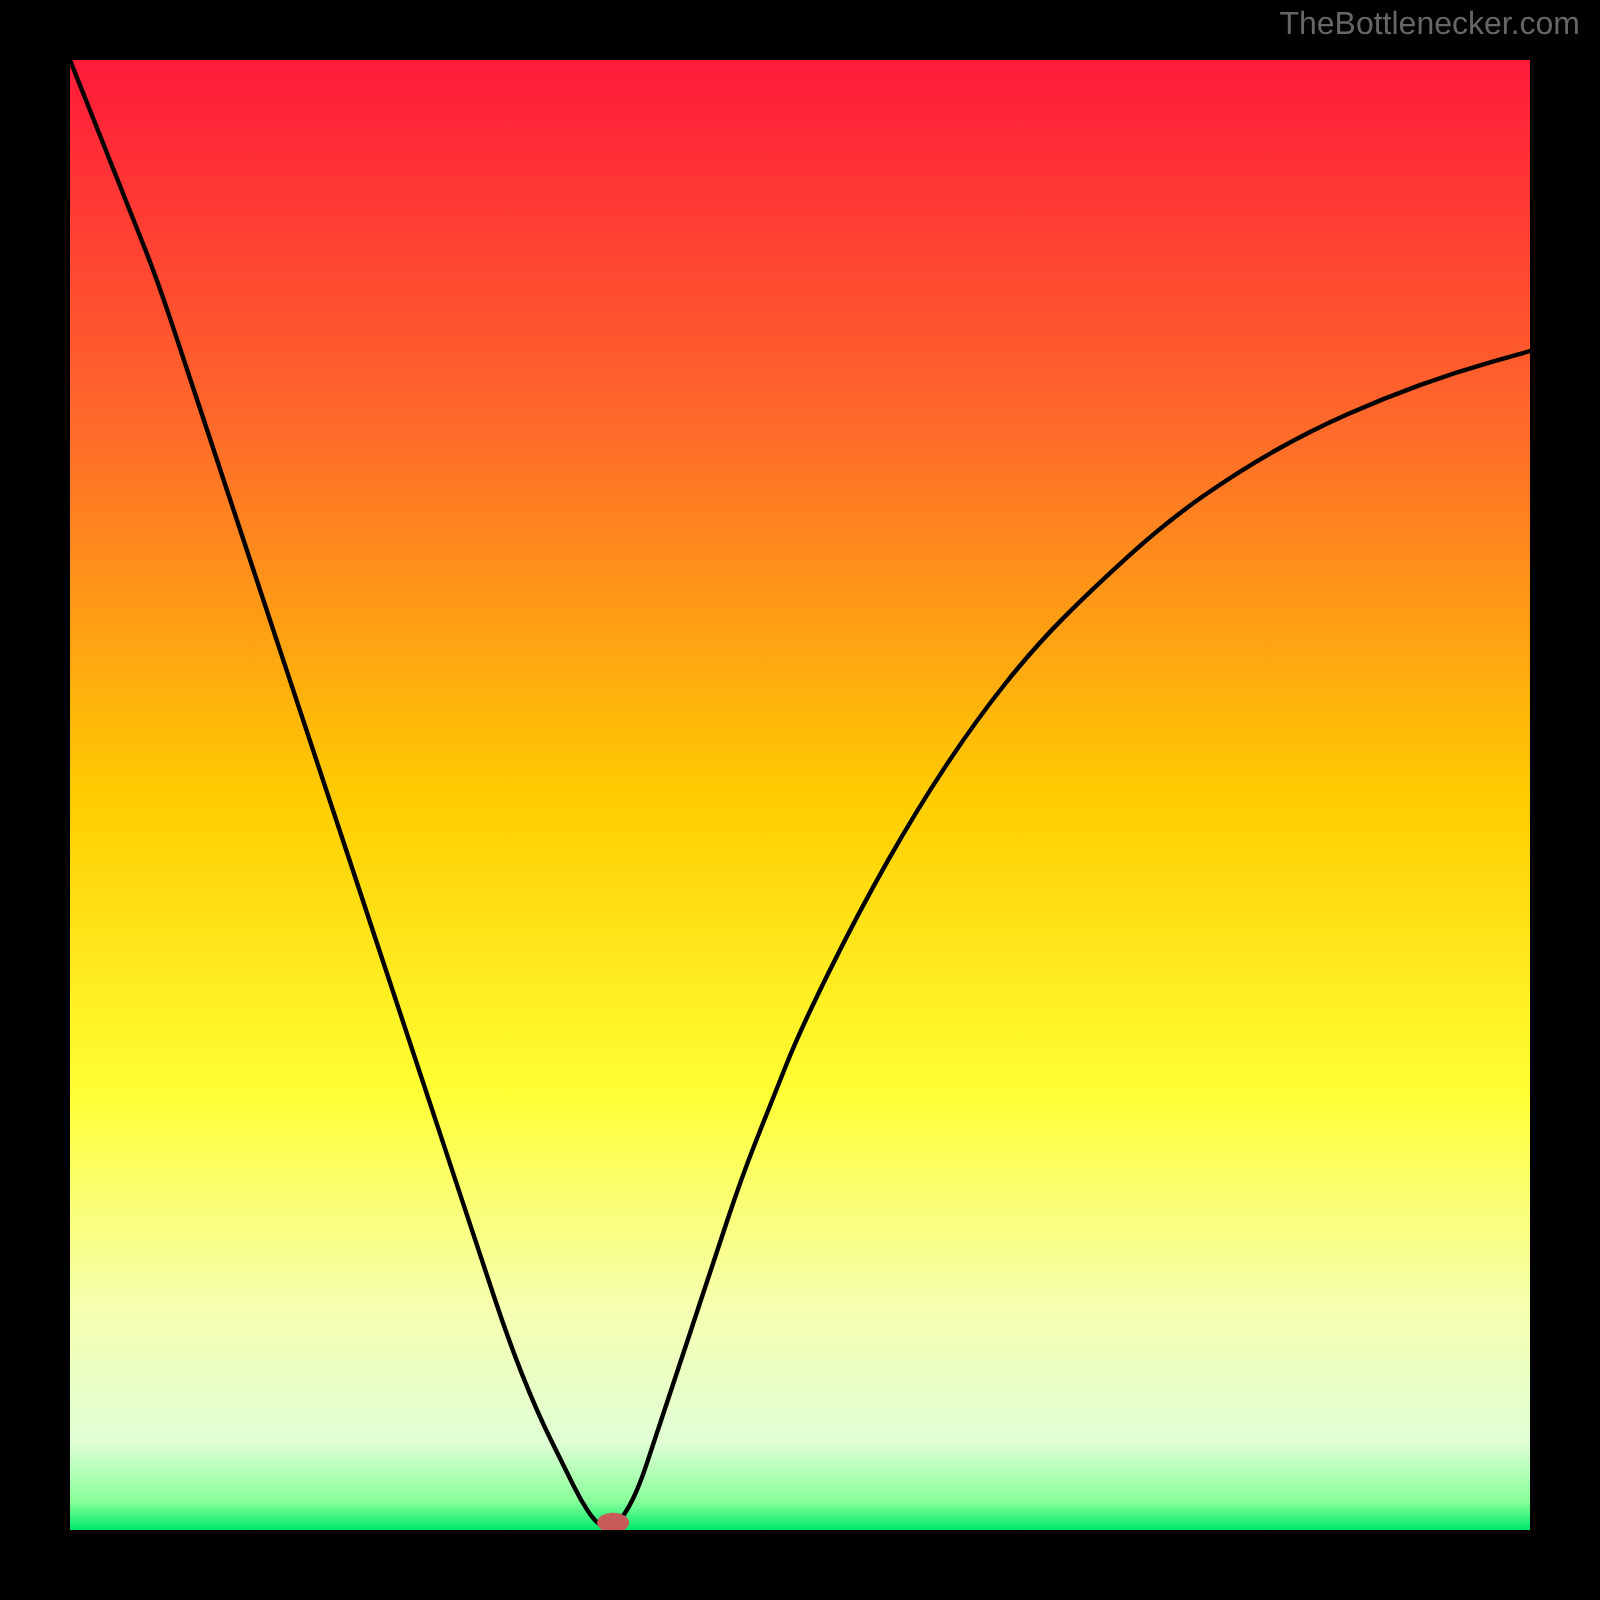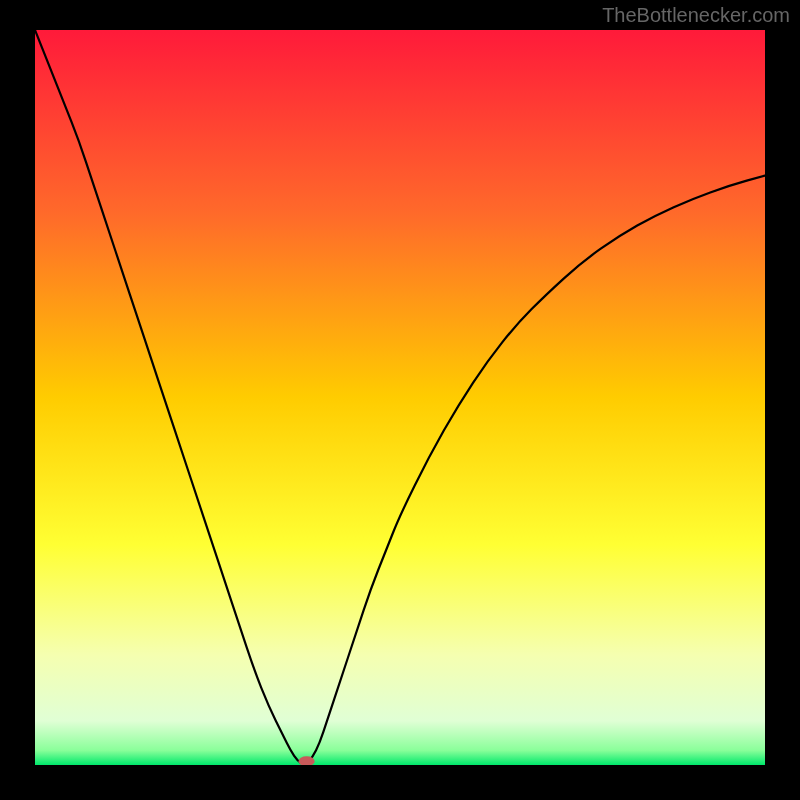--- a/index.html
+++ b/index.html
@@ -14,21 +14,21 @@
     width: 800px;
     height: 800px;
     position: relative;
     background: #000;
   }
   .watermark {
     position: absolute;
     top: 4px;
     right: 10px;
     color: #666;
-    font-size: 20px;
+    font-size: 16px;
     font-weight: 500;
     z-index: 10;
   }
   .plot-area {
     position: absolute;
     left: 35px;
     top: 30px;
     width: 730px;
     height: 735px;
   }

